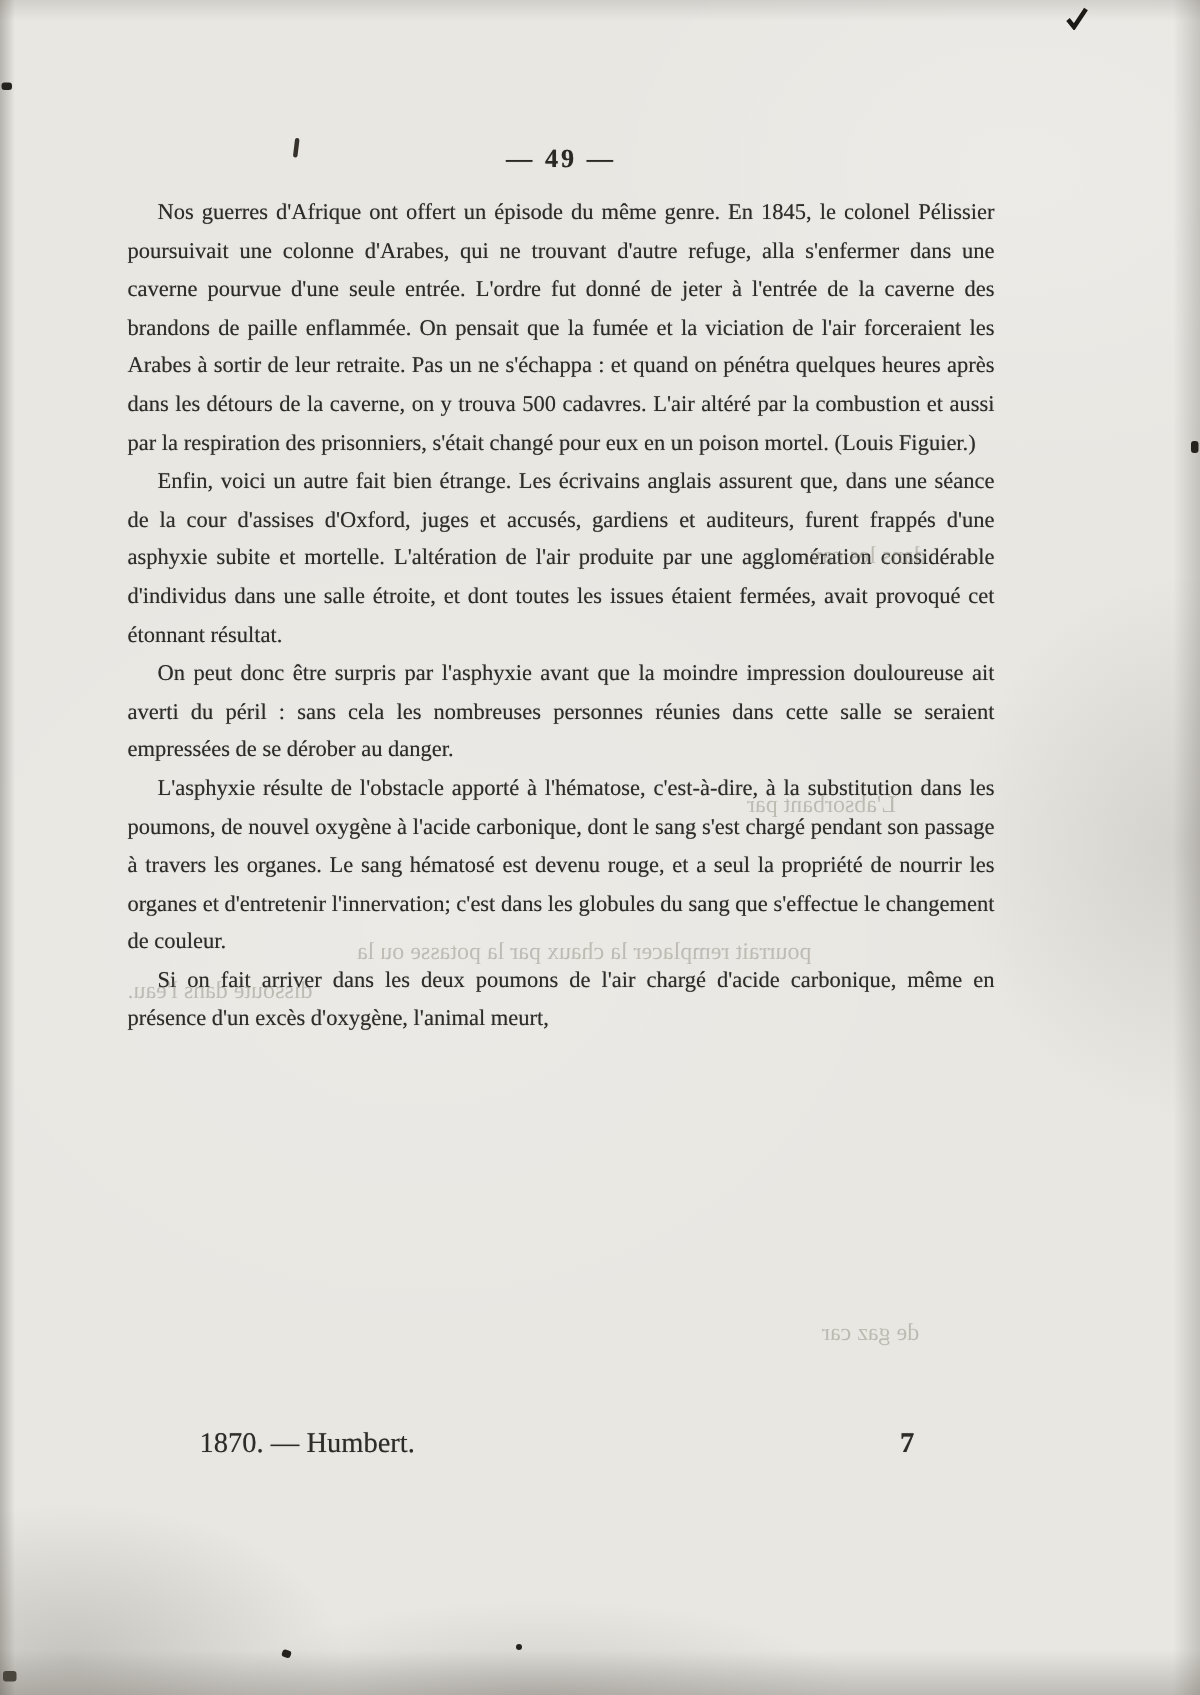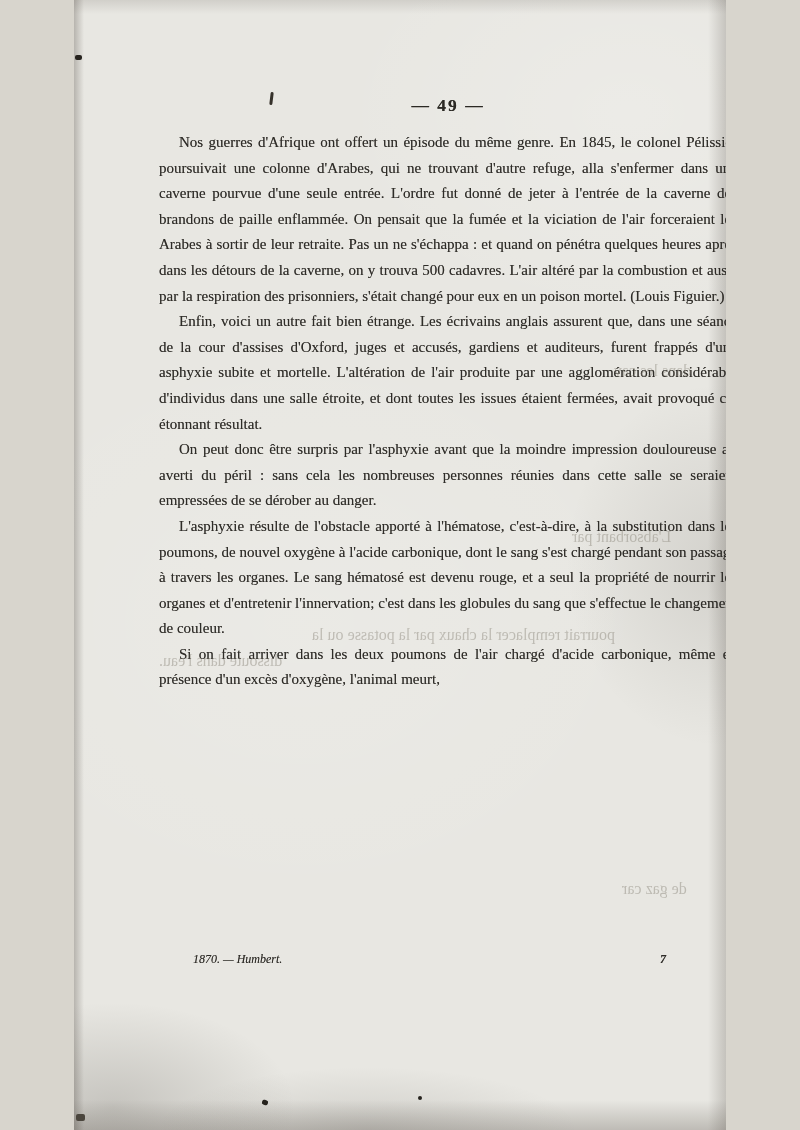--- a/index.html
+++ b/index.html
@@ -2,21 +2,21 @@
 <html><head>
 <meta charset="utf-8">
 <style>
   html, body {
     margin: 0;
     padding: 0;
     background: #d8d5cd;
   }
   .page {
     position: relative;
-    width: 652px;
+    width: 800px;
     height: 1130px;
     margin: 0 auto;
     overflow: hidden;
     background-color: #e8e7e2;
     background-image:
       linear-gradient(90deg,  rgba(70,63,55,0.30) 0px, rgba(70,63,55,0) 10px),
       linear-gradient(-90deg, rgba(70,63,55,0.22) 0px, rgba(70,63,55,0) 18px),
       linear-gradient(0deg,   rgba(70,63,55,0.26) 0px, rgba(70,63,55,0) 30px),
       linear-gradient(180deg, rgba(70,63,55,0.14) 0px, rgba(70,63,55,0) 14px),
       radial-gradient(ellipse 420px 300px at 85% 10%, rgba(255,255,255,0.18), rgba(255,255,255,0) 70%),
@@ -67,26 +67,25 @@
     pointer-events: none;
   }
   .bleed-1 { top: 362px; left: 540px; }
   .bleed-2 { top: 528px; left: 498px; }
   .bleed-3 { top: 626px; left: 238px; }
   .bleed-4 { top: 652px; left: 85px;  }
   .bleed-5 { top: 880px; left: 548px; }
   .footer {
     position: absolute;
     top: 952px;
-    left: 71px;
+    left: 85px;
     width: 578px;
     height: 24px;
-    font-size: 12px;
+    font-size: 19px;
     text-shadow: 0 0 0.5px rgba(40,36,30,0.5);
-    font-style: italic;
   }
   .footer .edition   { position: absolute; left: 48px;  top: 0; }
   .footer .signature { position: absolute; left: 515px; top: 0; font-weight: bold; }
   .speck {
     position: absolute;
     background: #26231e;
     border-radius: 2px;
     pointer-events: none;
   }
   .speck-a { top: 55px;   left: 1px;   width: 7px; height: 5px; }

